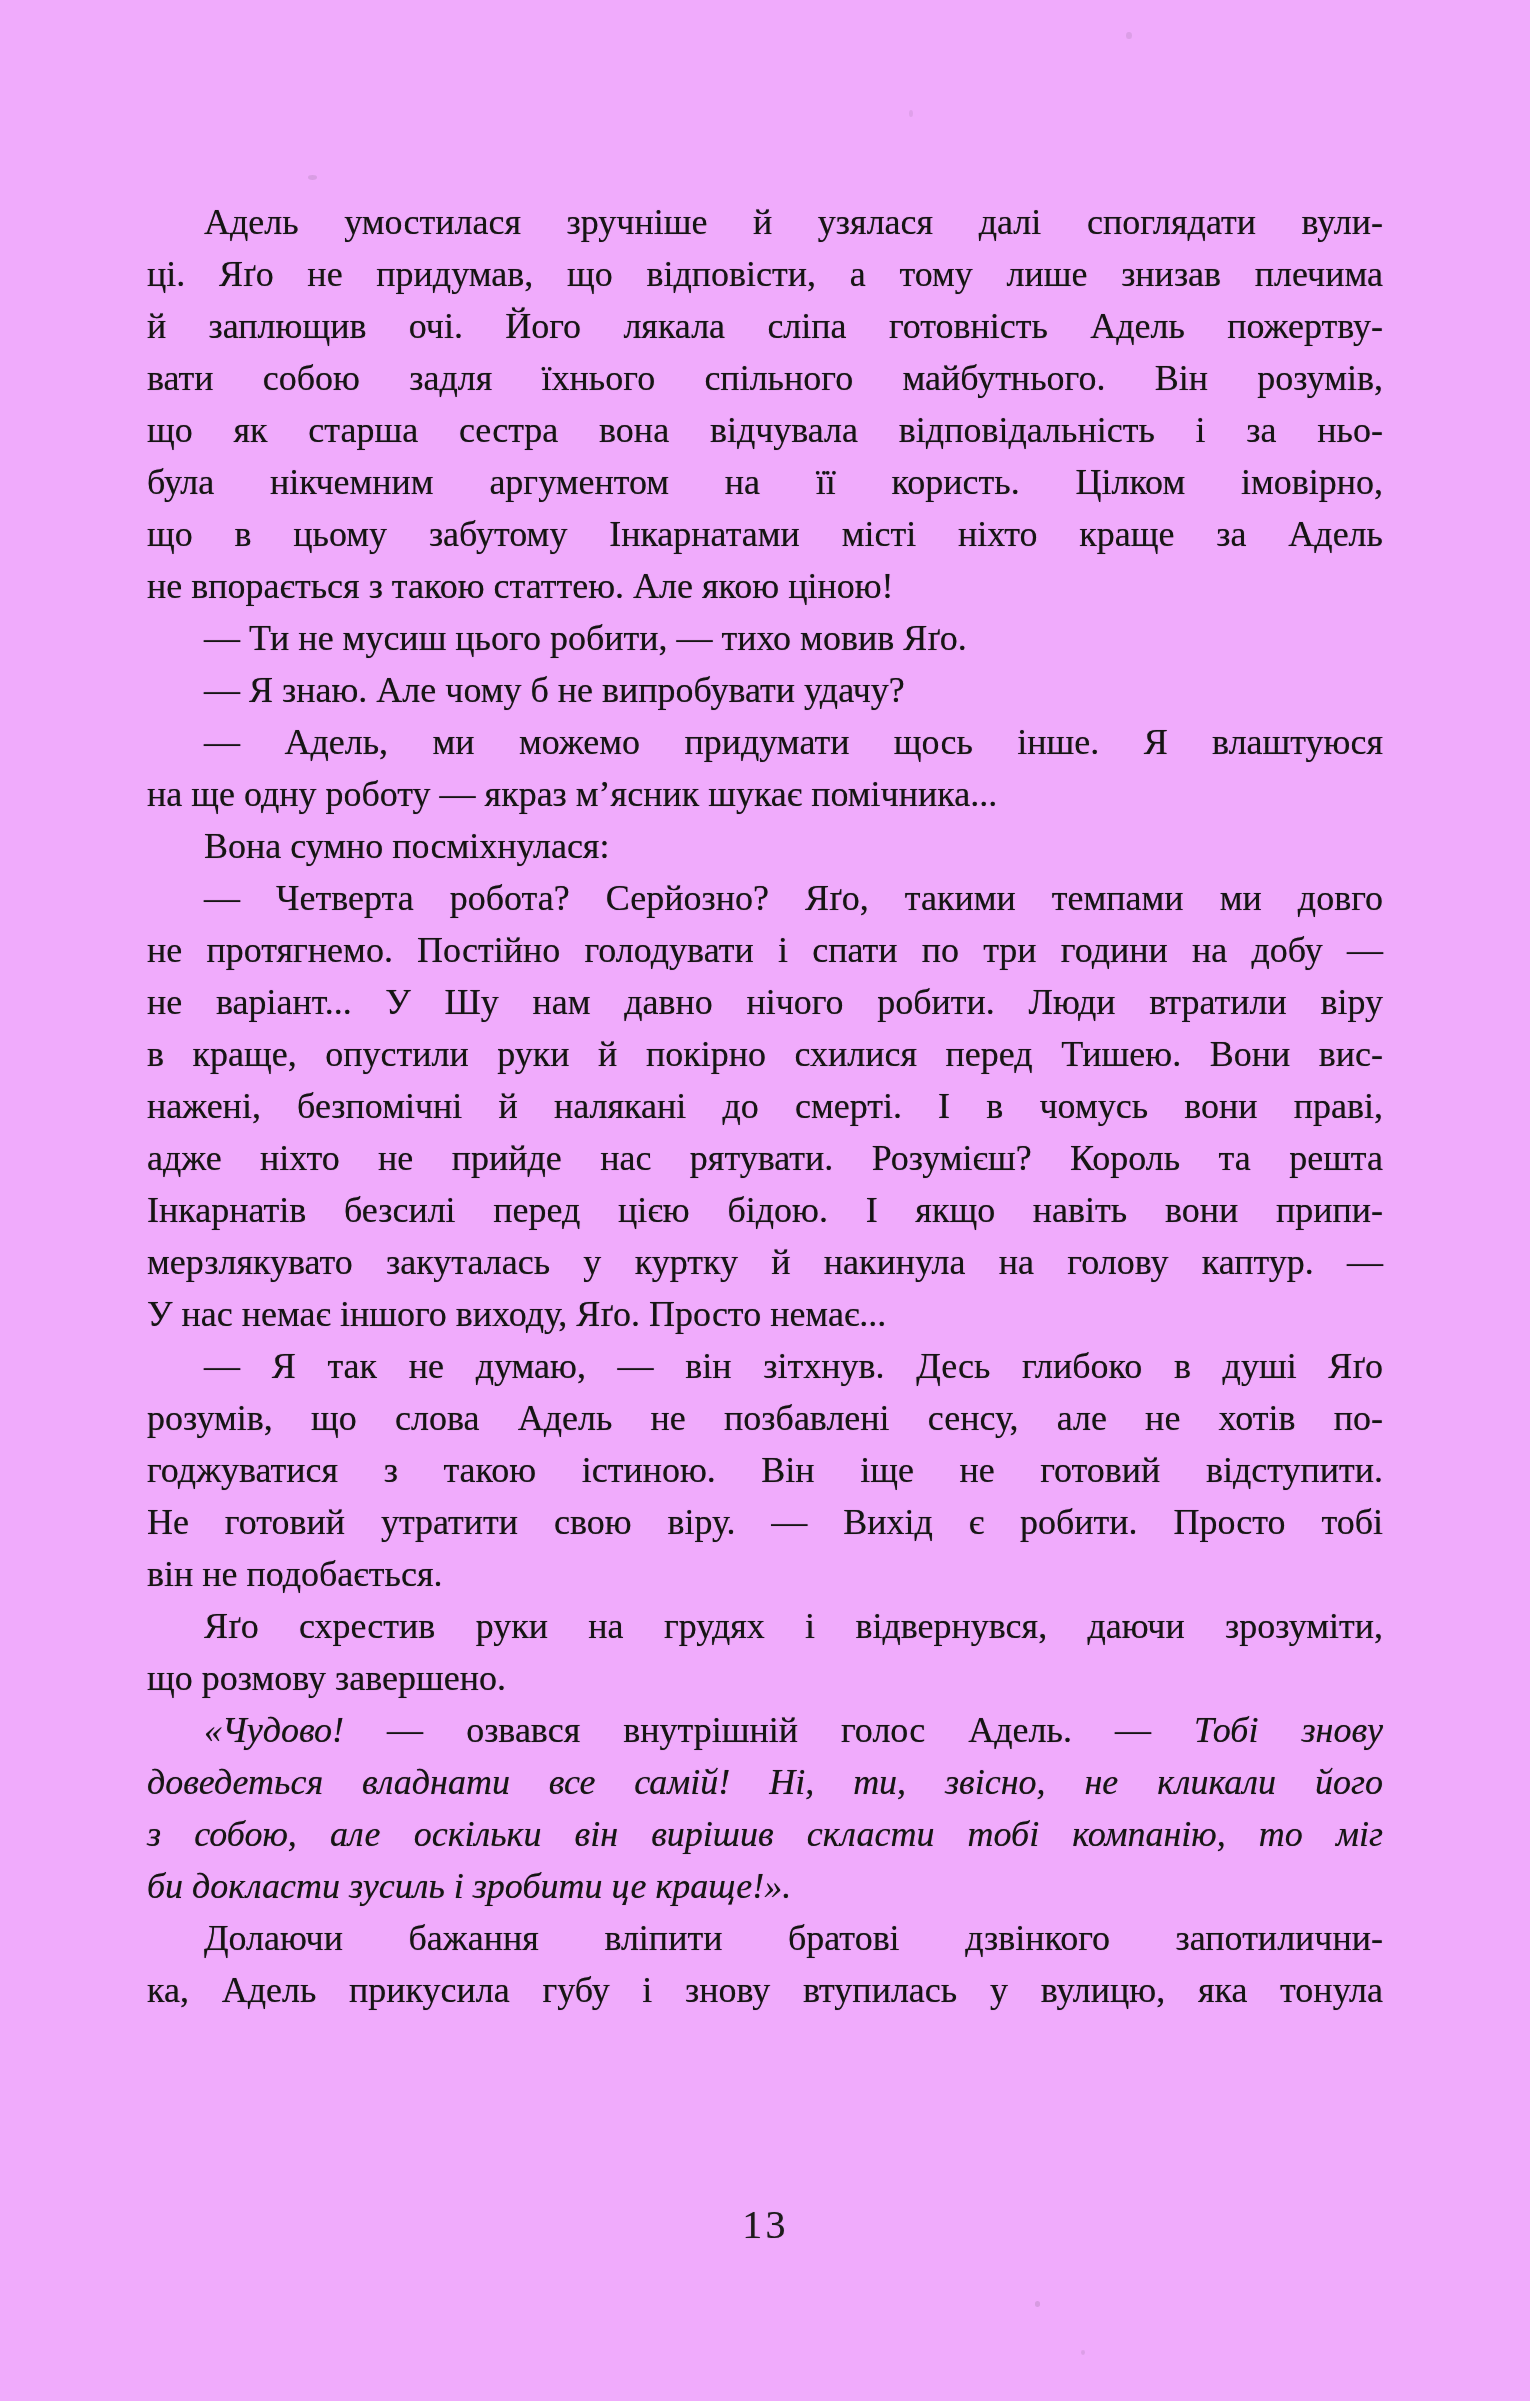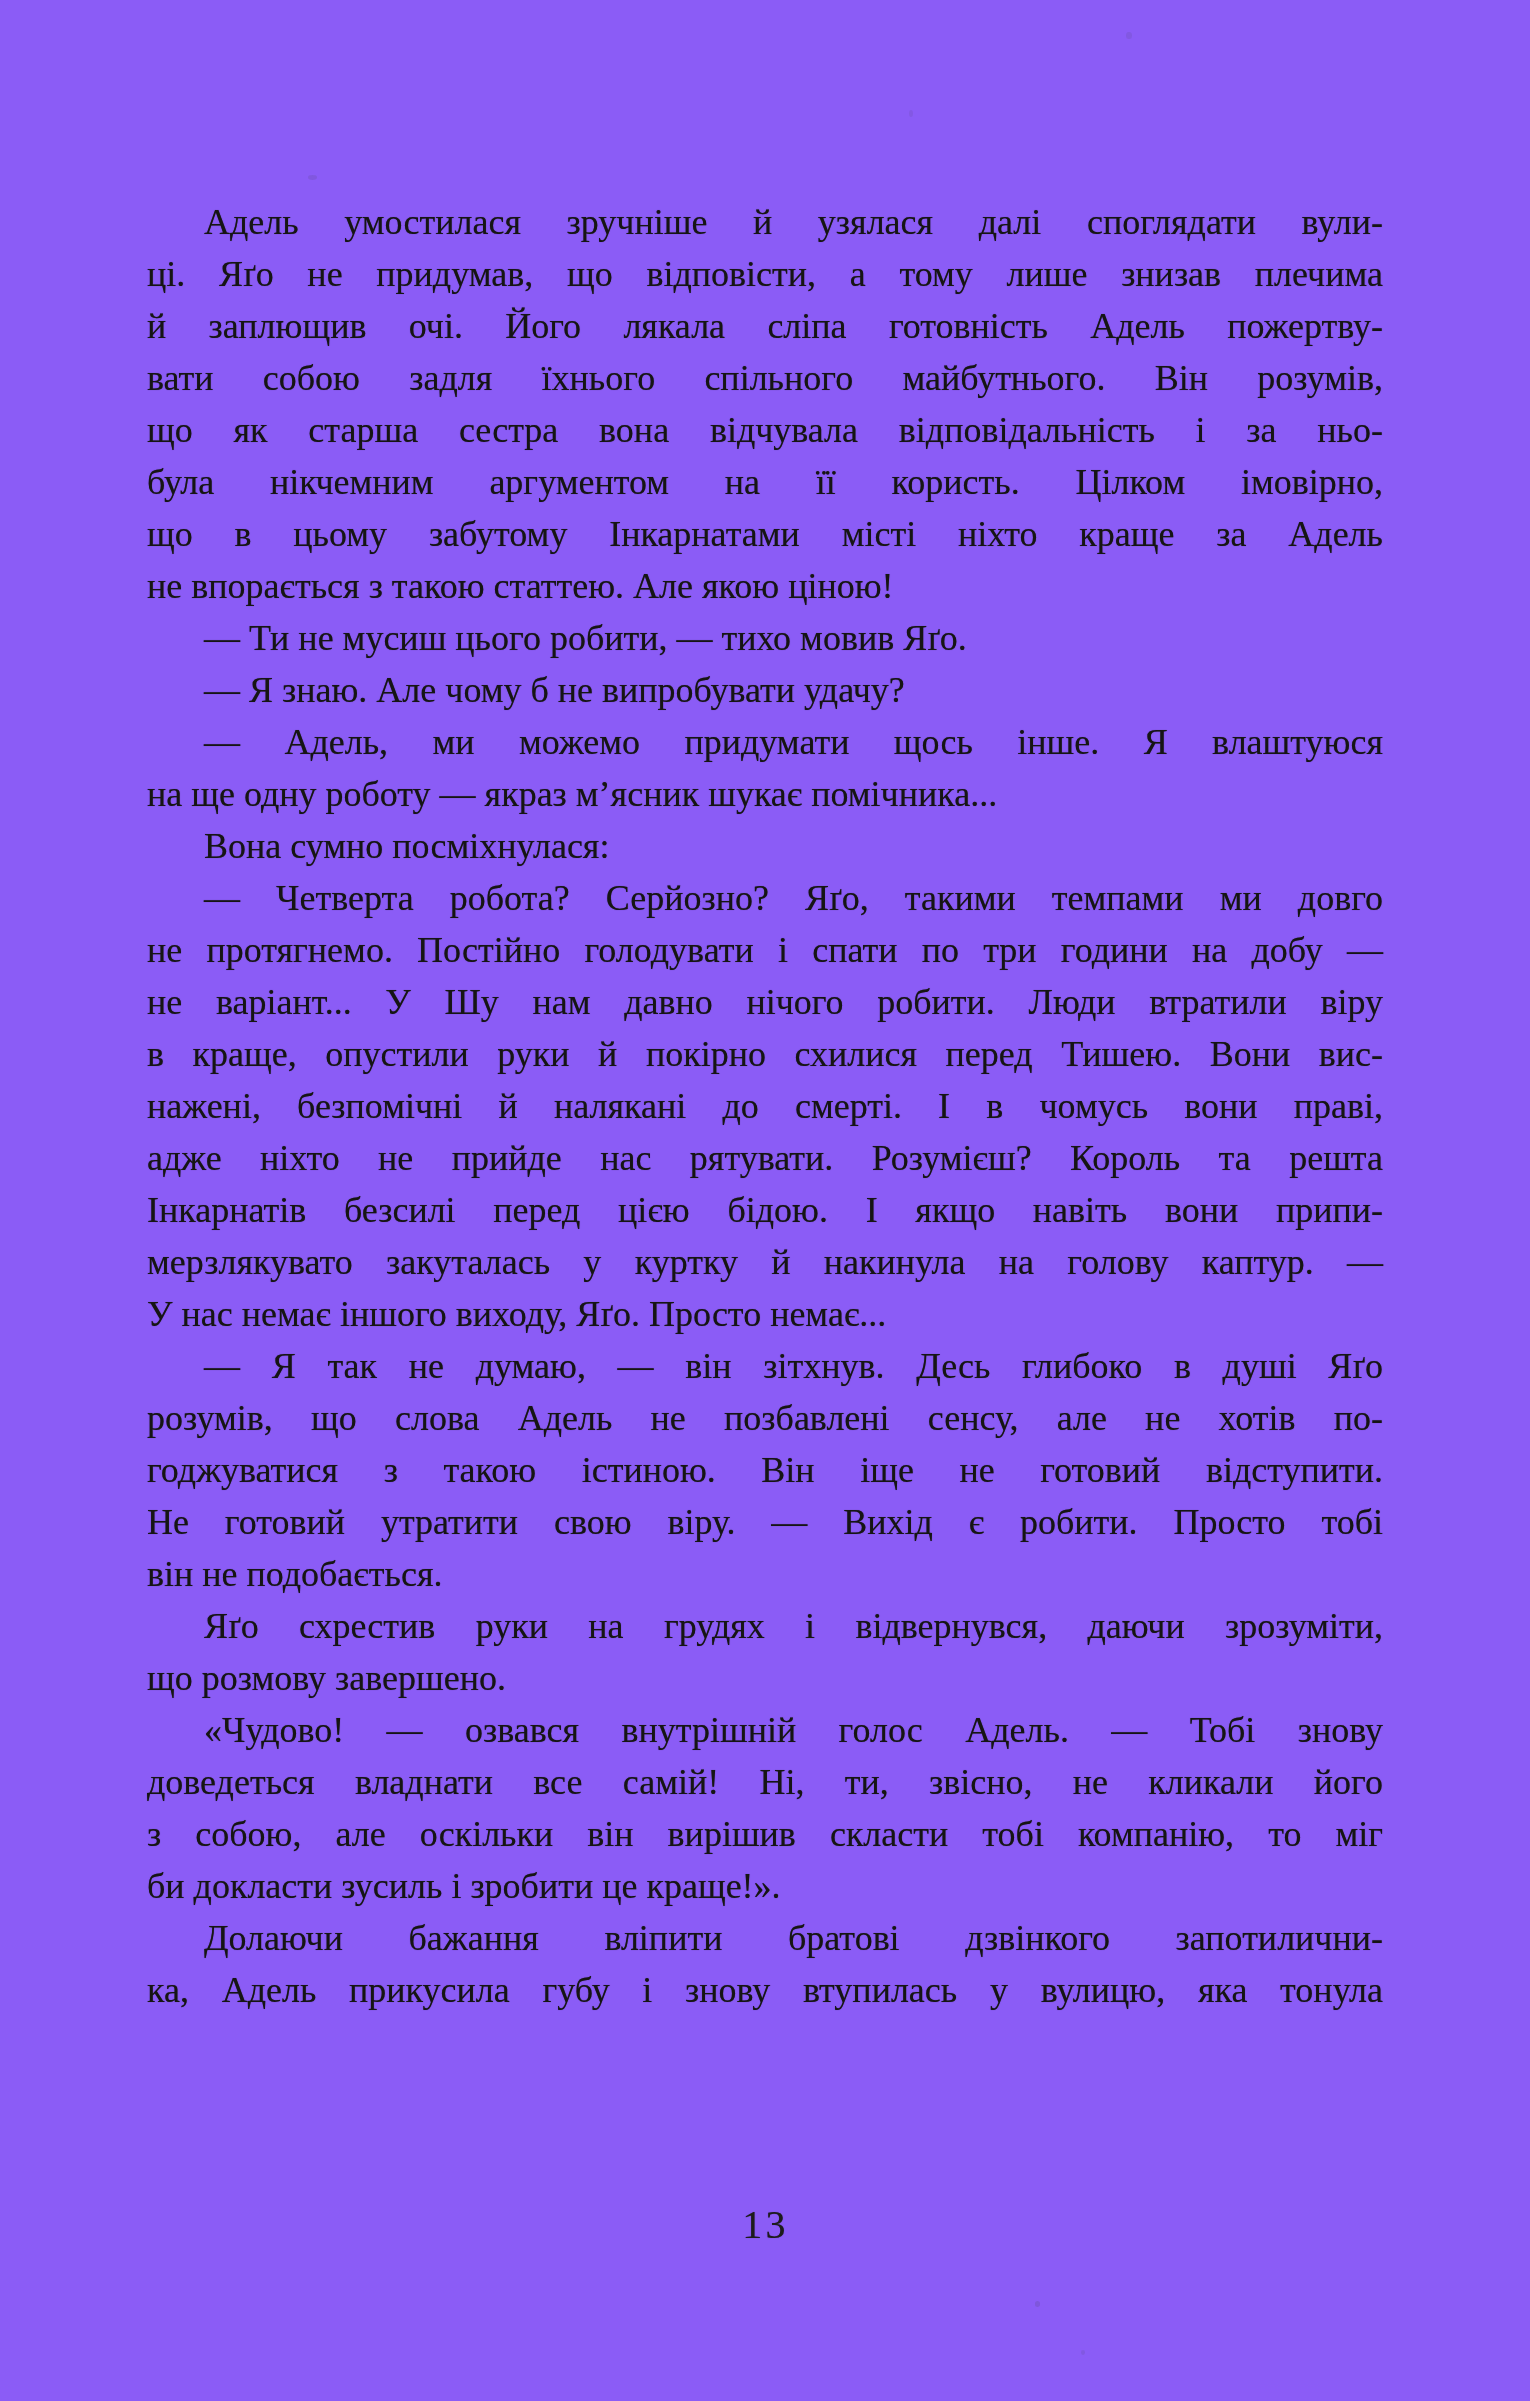--- a/index.html
+++ b/index.html
@@ -3,36 +3,36 @@
 <meta charset="utf-8">
 <style>
   html,body{margin:0;padding:0;}
   body{
     width:1531px;height:2401px;position:relative;
     background:#ffffff;
     font-family:"Liberation Serif", serif;
   }
   .page{
     position:absolute;left:0;top:0;width:1531px;height:2401px;
-    background:#8b5cf6;
+    background:#f0abfc;
     overflow:hidden;
   }
   .text-block{
     position:absolute;left:147px;top:196px;width:1236px;
     font-size:36px;line-height:52px;color:#161514;
     text-shadow:0 0 0.8px rgba(25,23,22,.6);
     -webkit-font-smoothing:antialiased;
   }
   .line{
     text-align:justify;
     text-align-last:justify;
   }
   .line.end{text-align-last:left;}
   .line.indent{text-indent:57px;}
-  .it{}
+  .it{font-style:italic;}
   .page-number{
     position:absolute;top:2201px;left:0;width:1531px;
     text-align:center;font-size:40px;color:#1d1c1b;
     letter-spacing:3.2px;
     text-shadow:0 0 0.8px rgba(0,0,0,.45);
   }
   .speck{position:absolute;border-radius:50%;background:rgba(60,58,55,.30);}
   .speck.s1{left:1126px;top:32px;width:5.6px;height:7.2px;opacity:.35;}
   .speck.s2{left:909px;top:110px;width:4px;height:7.2px;opacity:.30;}
   .speck.s3{left:308px;top:175px;width:8.8px;height:4.8px;opacity:.40;}

